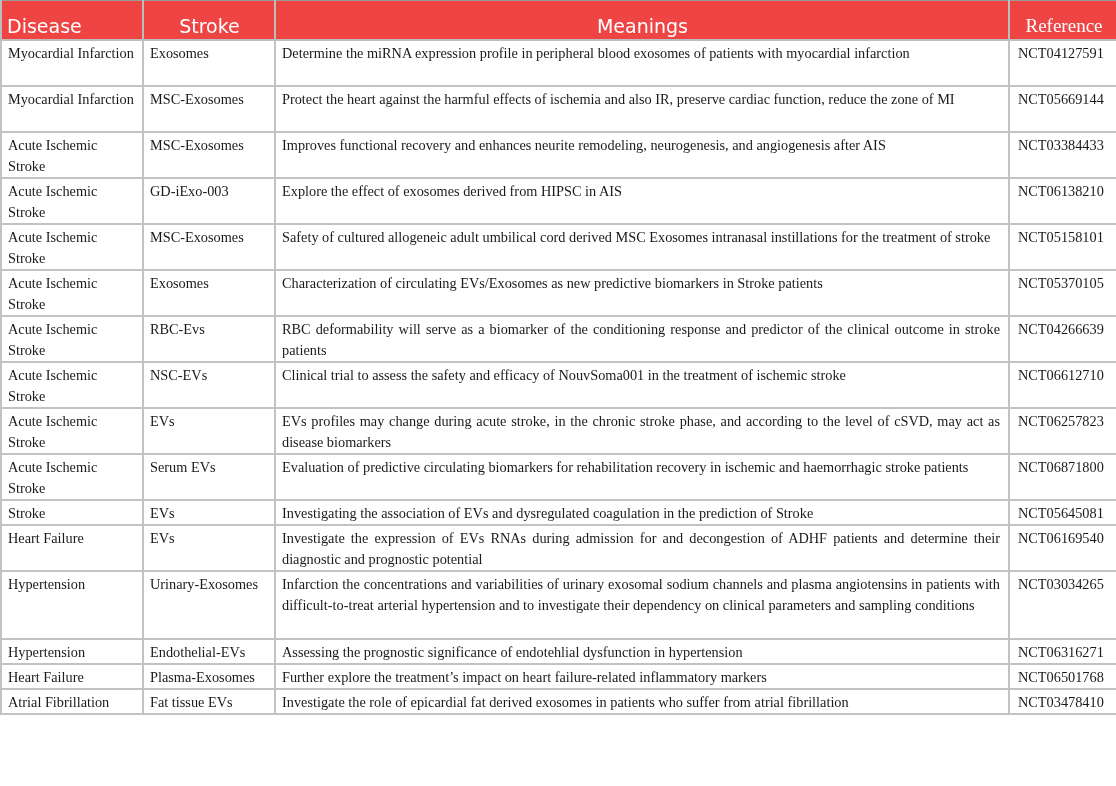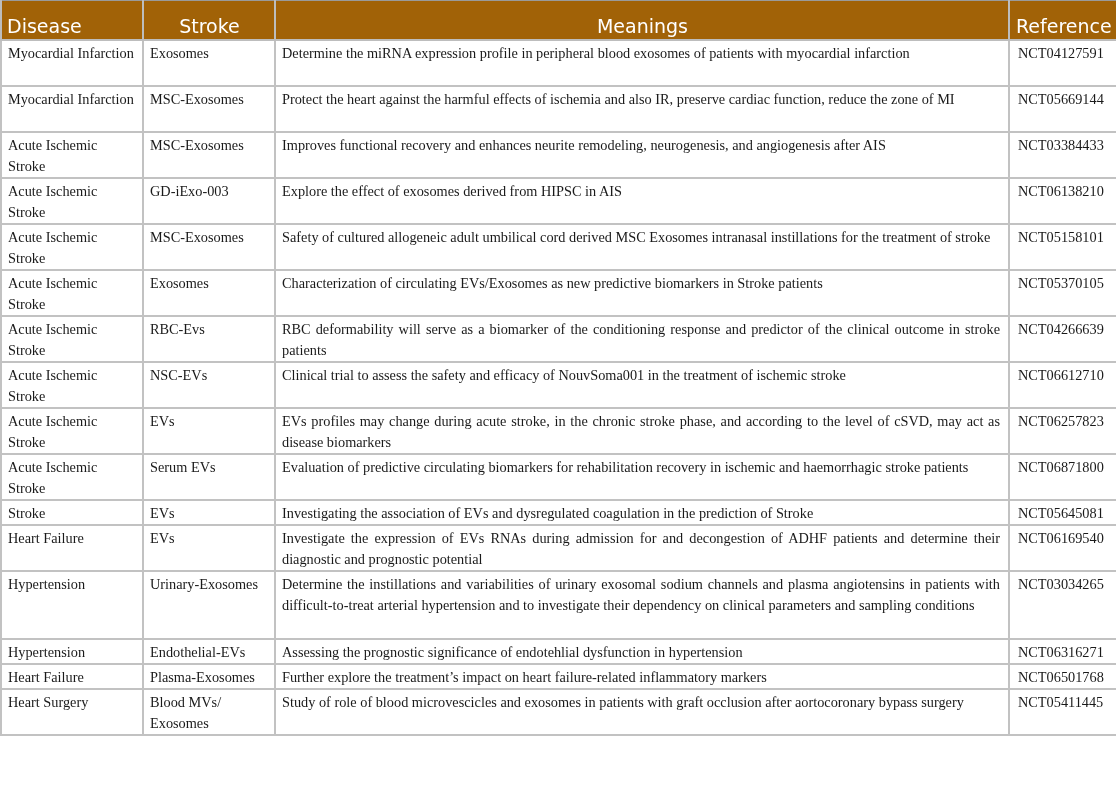--- a/index.html
+++ b/index.html
@@ -19,38 +19,38 @@
       font-family: "Liberation Serif", "DejaVu Serif", serif;
       font-size: 14.3px;
       color: #1a1a1a;
     }
     table.trials col.c-disease { width: 142px; }
     table.trials col.c-source { width: 132px; }
     table.trials col.c-meaning { width: 734px; }
     table.trials col.c-ref { width: 108px; }
 
     table.trials th {
-      background: #a16207;
+      background: #ef4444;
       color: #ffffff;
       font-family: "DejaVu Sans", "Liberation Sans", sans-serif;
       font-weight: normal;
       font-size: 19px;
       height: 37px;
       padding: 0 4px 0 5px;
       border: 2px solid #bdbdbd;
       border-top: 1px solid #9a9a9a;
       vertical-align: bottom;
       line-height: 24px;
       padding-bottom: 1px;
       margin-left: 8px;
     }
     table.trials th.h-disease { text-align: left; }
     table.trials th.h-source,
     table.trials th.h-meaning { text-align: center; }
-    table.trials th.h-ref { text-align: left; padding-left: 6px; }
+    table.trials th.h-ref { text-align: center; padding-left: 6px; font-family: Liberation Serif, serif; }
 
     table.trials td {
       border: 2px solid #c2c2c2;
       vertical-align: top;
       padding: 2px 6px 0 6px;
       line-height: 21px;
       overflow: hidden;
     }
     table.trials td.meaning {
       text-align: justify;
@@ -150,35 +150,35 @@
     </tr>
     <tr class="r2">
       <td>Heart Failure</td>
       <td>EVs</td>
       <td class="meaning">Investigate the expression of EVs RNAs during admission for and decongestion of ADHF patients and determine their diagnostic and prognostic potential</td>
       <td class="ref">NCT06169540</td>
     </tr>
     <tr class="r3">
       <td>Hypertension</td>
       <td>Urinary-Exosomes</td>
-      <td class="meaning">Determine the instillations and variabilities of urinary exosomal sodium channels and plasma angiotensins in patients with difficult-to-treat arterial hypertension and to investigate their dependency on clinical parameters and sampling conditions</td>
+      <td class="meaning">Infarction the concentrations and variabilities of urinary exosomal sodium channels and plasma angiotensins in patients with difficult-to-treat arterial hypertension and to investigate their dependency on clinical parameters and sampling conditions</td>
       <td class="ref">NCT03034265</td>
     </tr>
     <tr class="r1">
       <td>Hypertension</td>
       <td>Endothelial-EVs</td>
       <td class="meaning">Assessing the prognostic significance of endotehlial dysfunction in hypertension</td>
       <td class="ref">NCT06316271</td>
     </tr>
     <tr class="r1">
       <td>Heart Failure</td>
       <td>Plasma-Exosomes</td>
       <td class="meaning">Further explore the treatment’s impact on heart failure-related inflammatory markers</td>
       <td class="ref">NCT06501768</td>
     </tr>
-    <tr class="r2">
-      <td>Heart Surgery</td>
-      <td>Blood MVs/ Exosomes</td>
-      <td class="meaning">Study of role of blood microvescicles and exosomes in patients with graft occlusion after aortocoronary bypass surgery</td>
-      <td class="ref">NCT05411445</td>
+    <tr class="r1">
+      <td>Atrial Fibrillation</td>
+      <td>Fat tissue EVs</td>
+      <td class="meaning">Investigate the role of epicardial fat derived exosomes in patients who suffer from atrial fibrillation</td>
+      <td class="ref">NCT03478410</td>
     </tr>
   </tbody>
 </table>
 
 </body></html>

